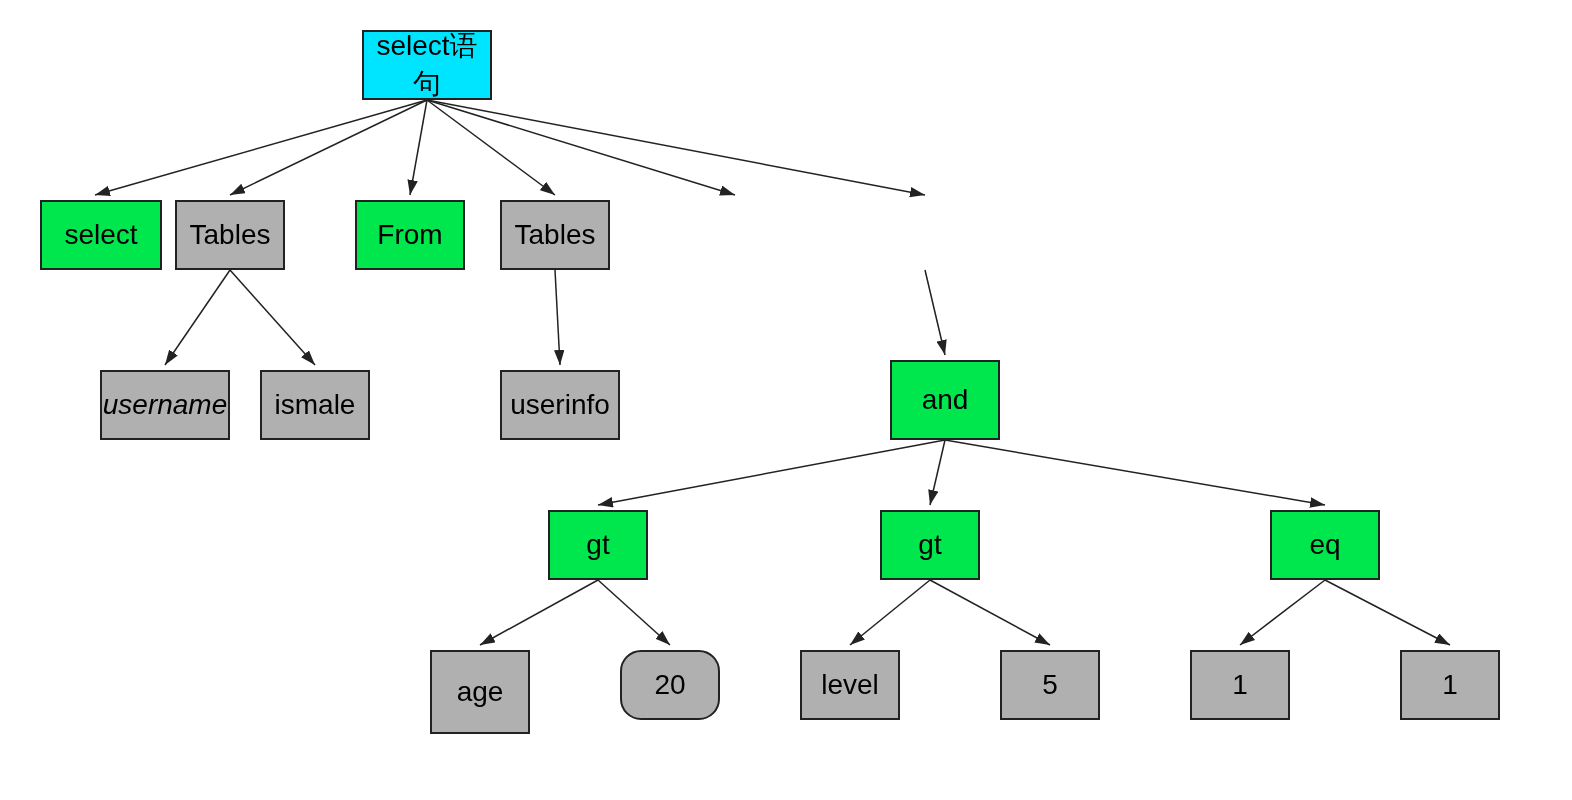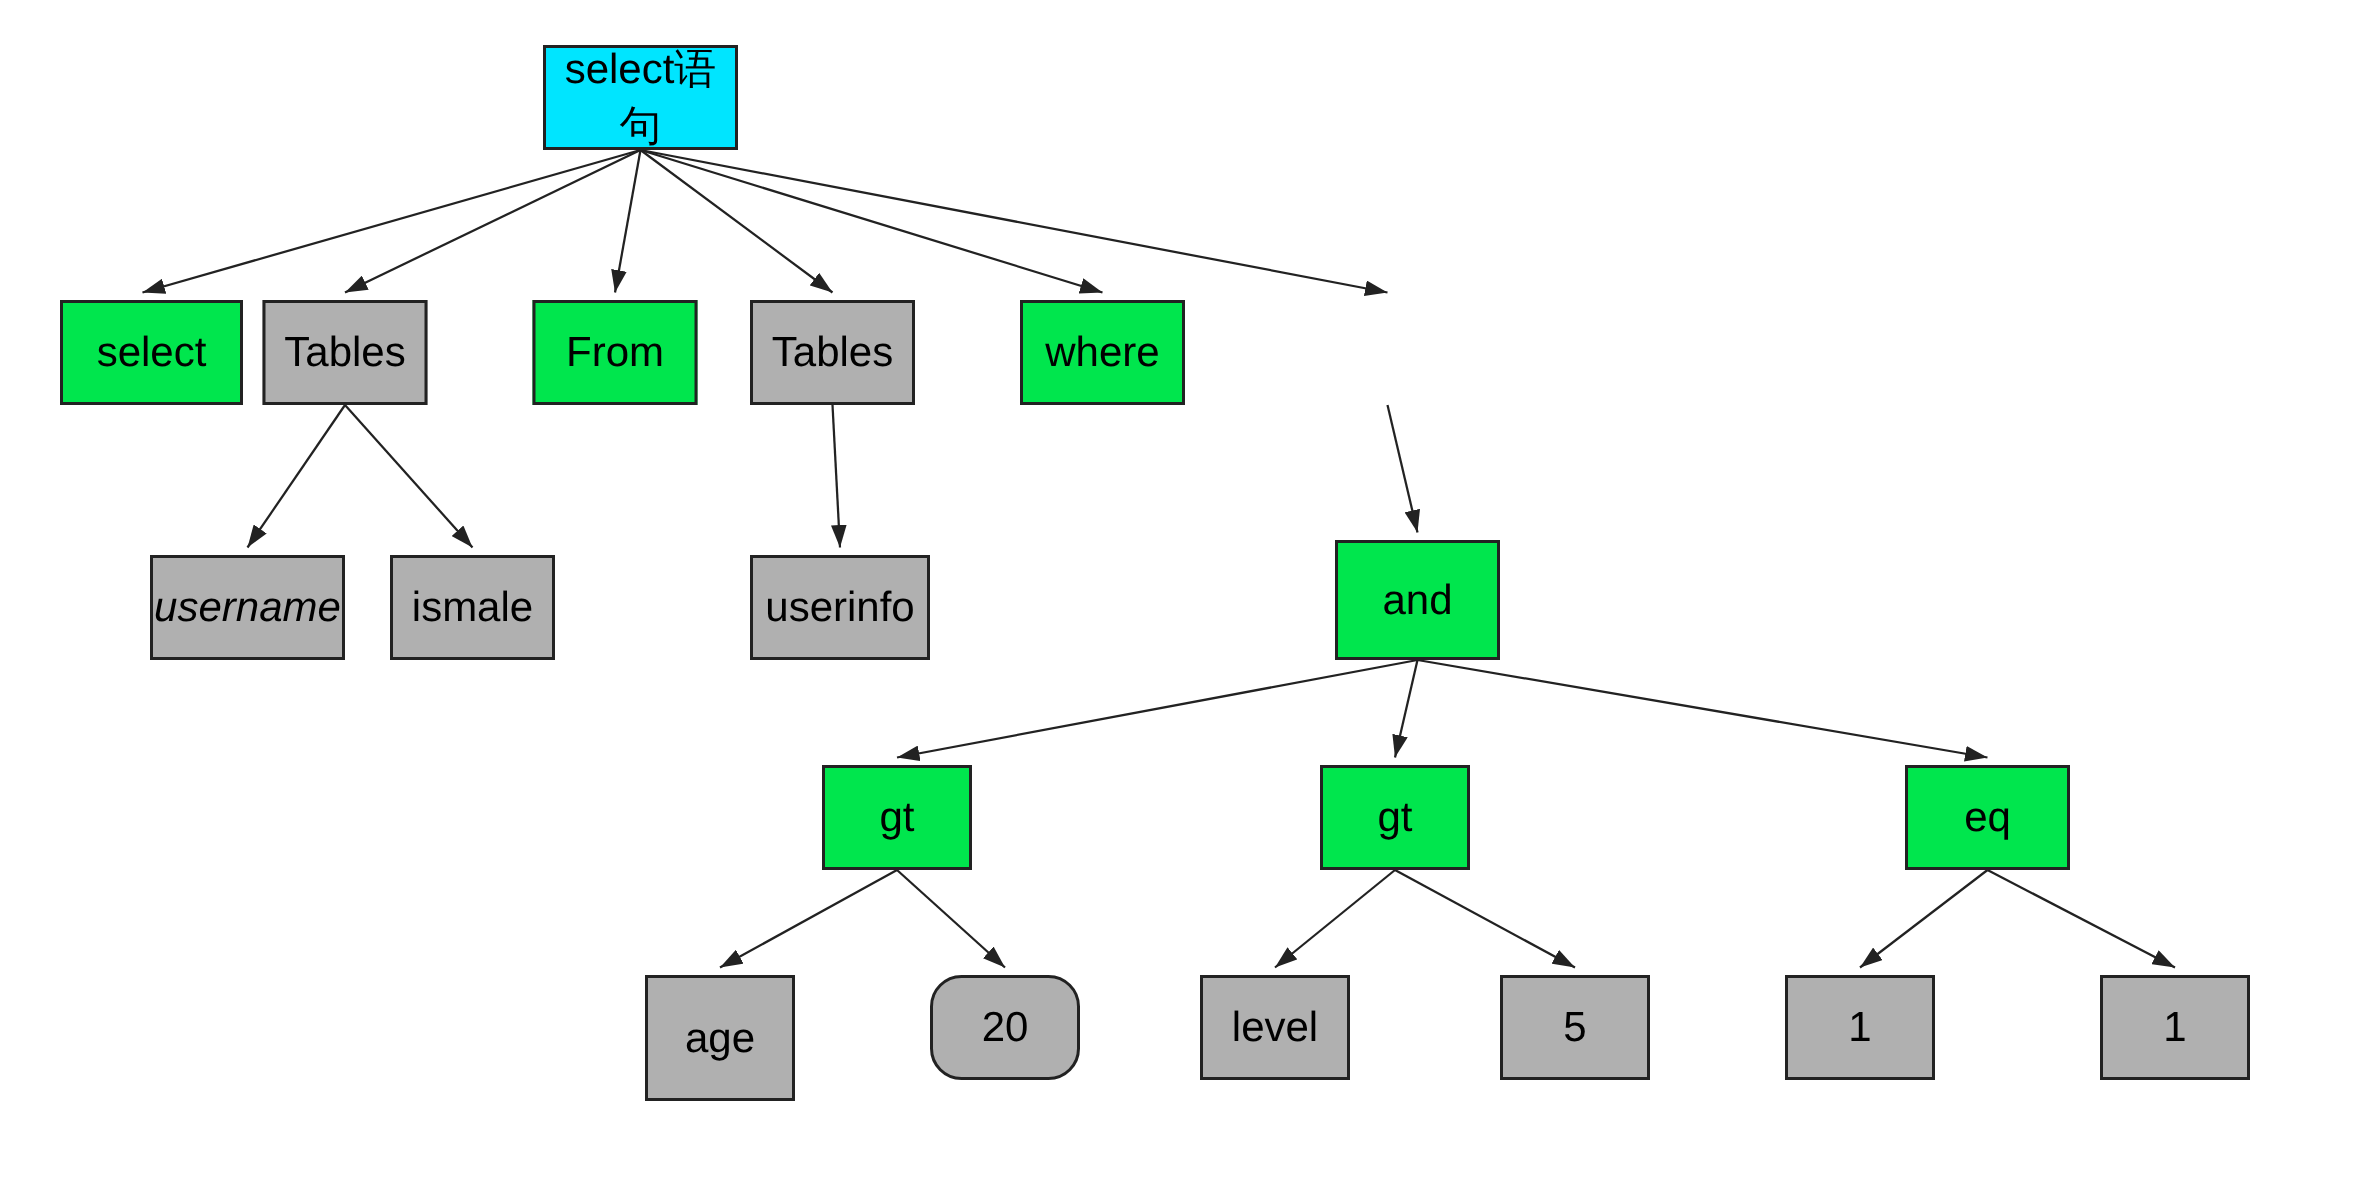--- a/index.html
+++ b/index.html
@@ -76,21 +76,20 @@
       <line x1="1325" y1="580" x2="1240" y2="645" stroke="#222" stroke-width="1.5" marker-end="url(#arrowhead)"></line>
       <line x1="1325" y1="580" x2="1450" y2="645" stroke="#222" stroke-width="1.5" marker-end="url(#arrowhead)"></line>
     </svg>
 <div class="node node-gray" style="left: 1000px; top: 650px; width: 100px; height: 70px;">5</div>
     <div class="node node-gray" style="left: 620px; top: 650px; width: 100px; height: 70px; border-radius: 21px;">20</div>
     <div class="node node-cyan" style="left: 362px; top: 30px; width: 130px; height: 70px;">select语句</div>
     <div class="node node-green" style="left: 40px; top: 200px; width: 122px; height: 70px;">select</div>
     <div class="node node-gray" style="left: 175px; top: 200px; width: 110px; height: 70px;">Tables</div>
     <div class="node node-green" style="left: 355px; top: 200px; width: 110px; height: 70px;">From</div>
     <div class="node node-gray" style="left: 500px; top: 200px; width: 110px; height: 70px;">Tables</div>
-    <div class="node node-green" style="left: 680px; top: 200px; width: 110px; height: 70px;">where</div>
     <div class="node node-gray" style="left: 100px; top: 370px; width: 130px; height: 70px; font-style: italic;">username</div>
     <div class="node node-gray" style="left: 260px; top: 370px; width: 110px; height: 70px;">ismale</div>
     <div class="node node-gray" style="left: 500px; top: 370px; width: 120px; height: 70px;">userinfo</div>
     <div class="node node-green" style="left: 890px; top: 360px; width: 110px; height: 80px;">and</div>
     <div class="node node-green" style="left: 548px; top: 510px; width: 100px; height: 70px;">gt</div>
     <div class="node node-green" style="left: 880px; top: 510px; width: 100px; height: 70px;">gt</div>
     <div class="node node-green" style="left: 1270px; top: 510px; width: 110px; height: 70px;">eq</div>
     <div class="node node-gray" style="left: 430px; top: 650px; width: 100px; height: 84px;">age</div>
     <div class="node node-gray" style="left: 800px; top: 650px; width: 100px; height: 70px;">level</div>
     <div class="node node-gray" style="left: 1190px; top: 650px; width: 100px; height: 70px;">1</div>

